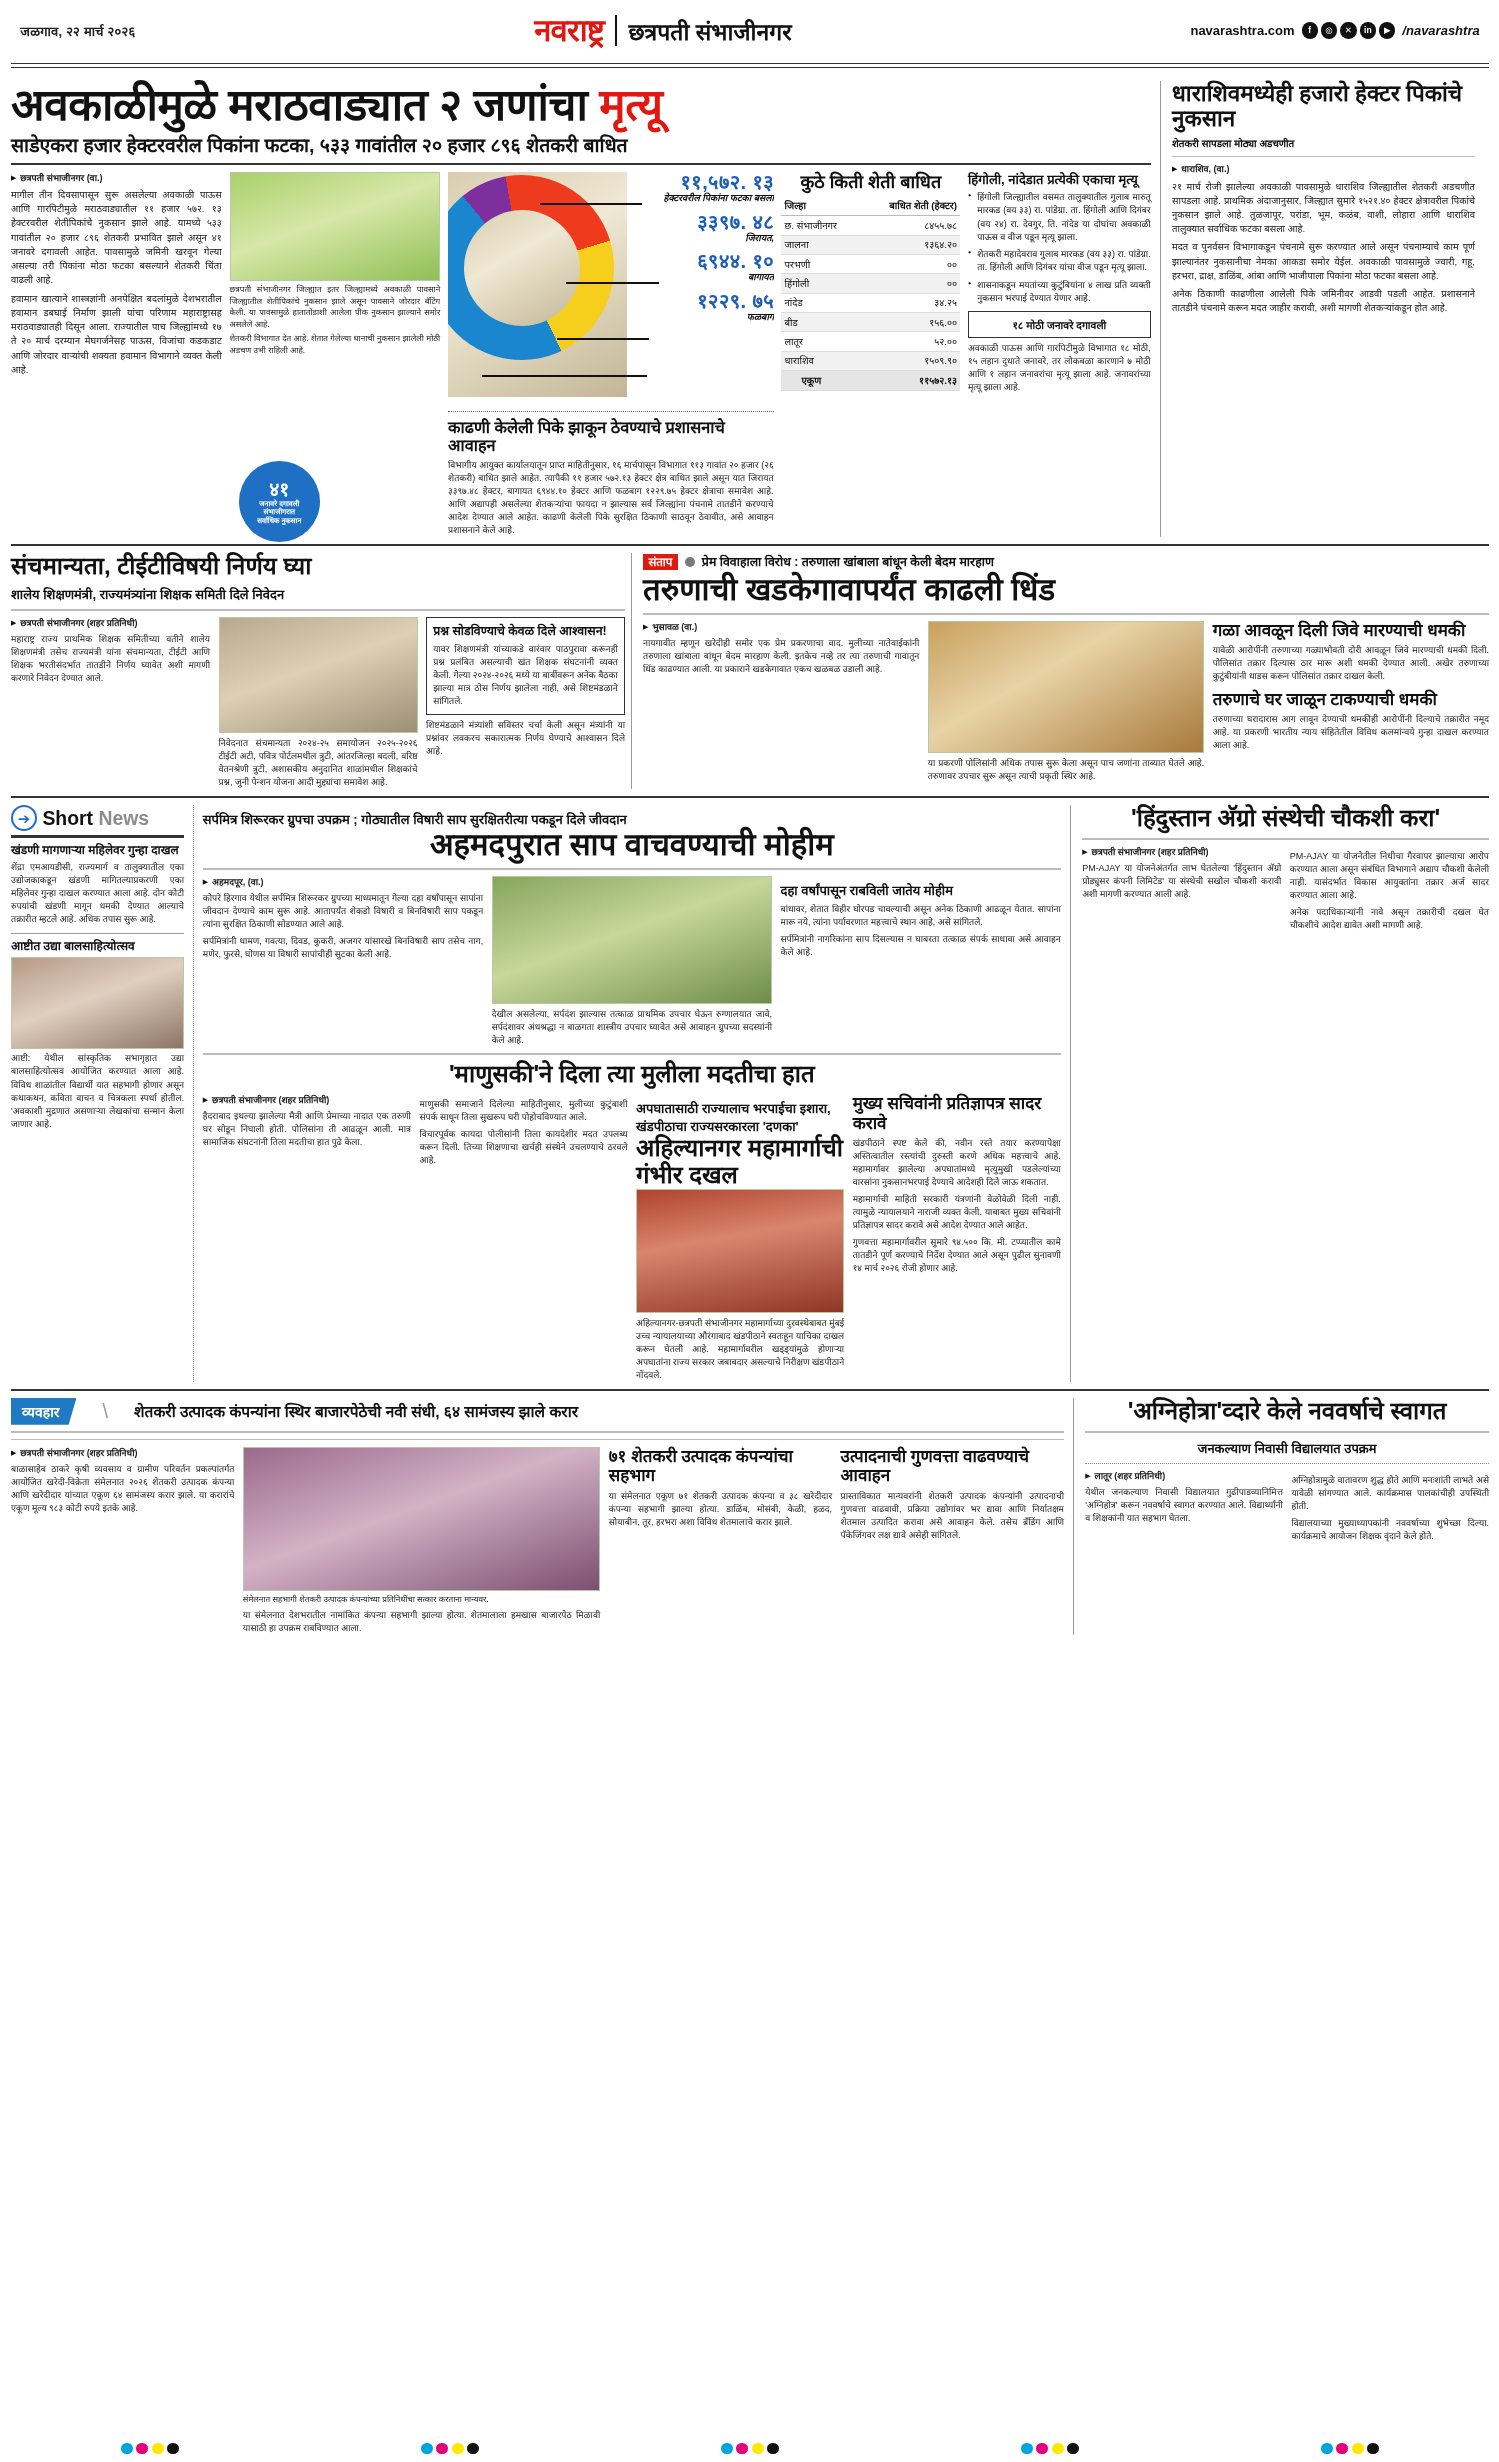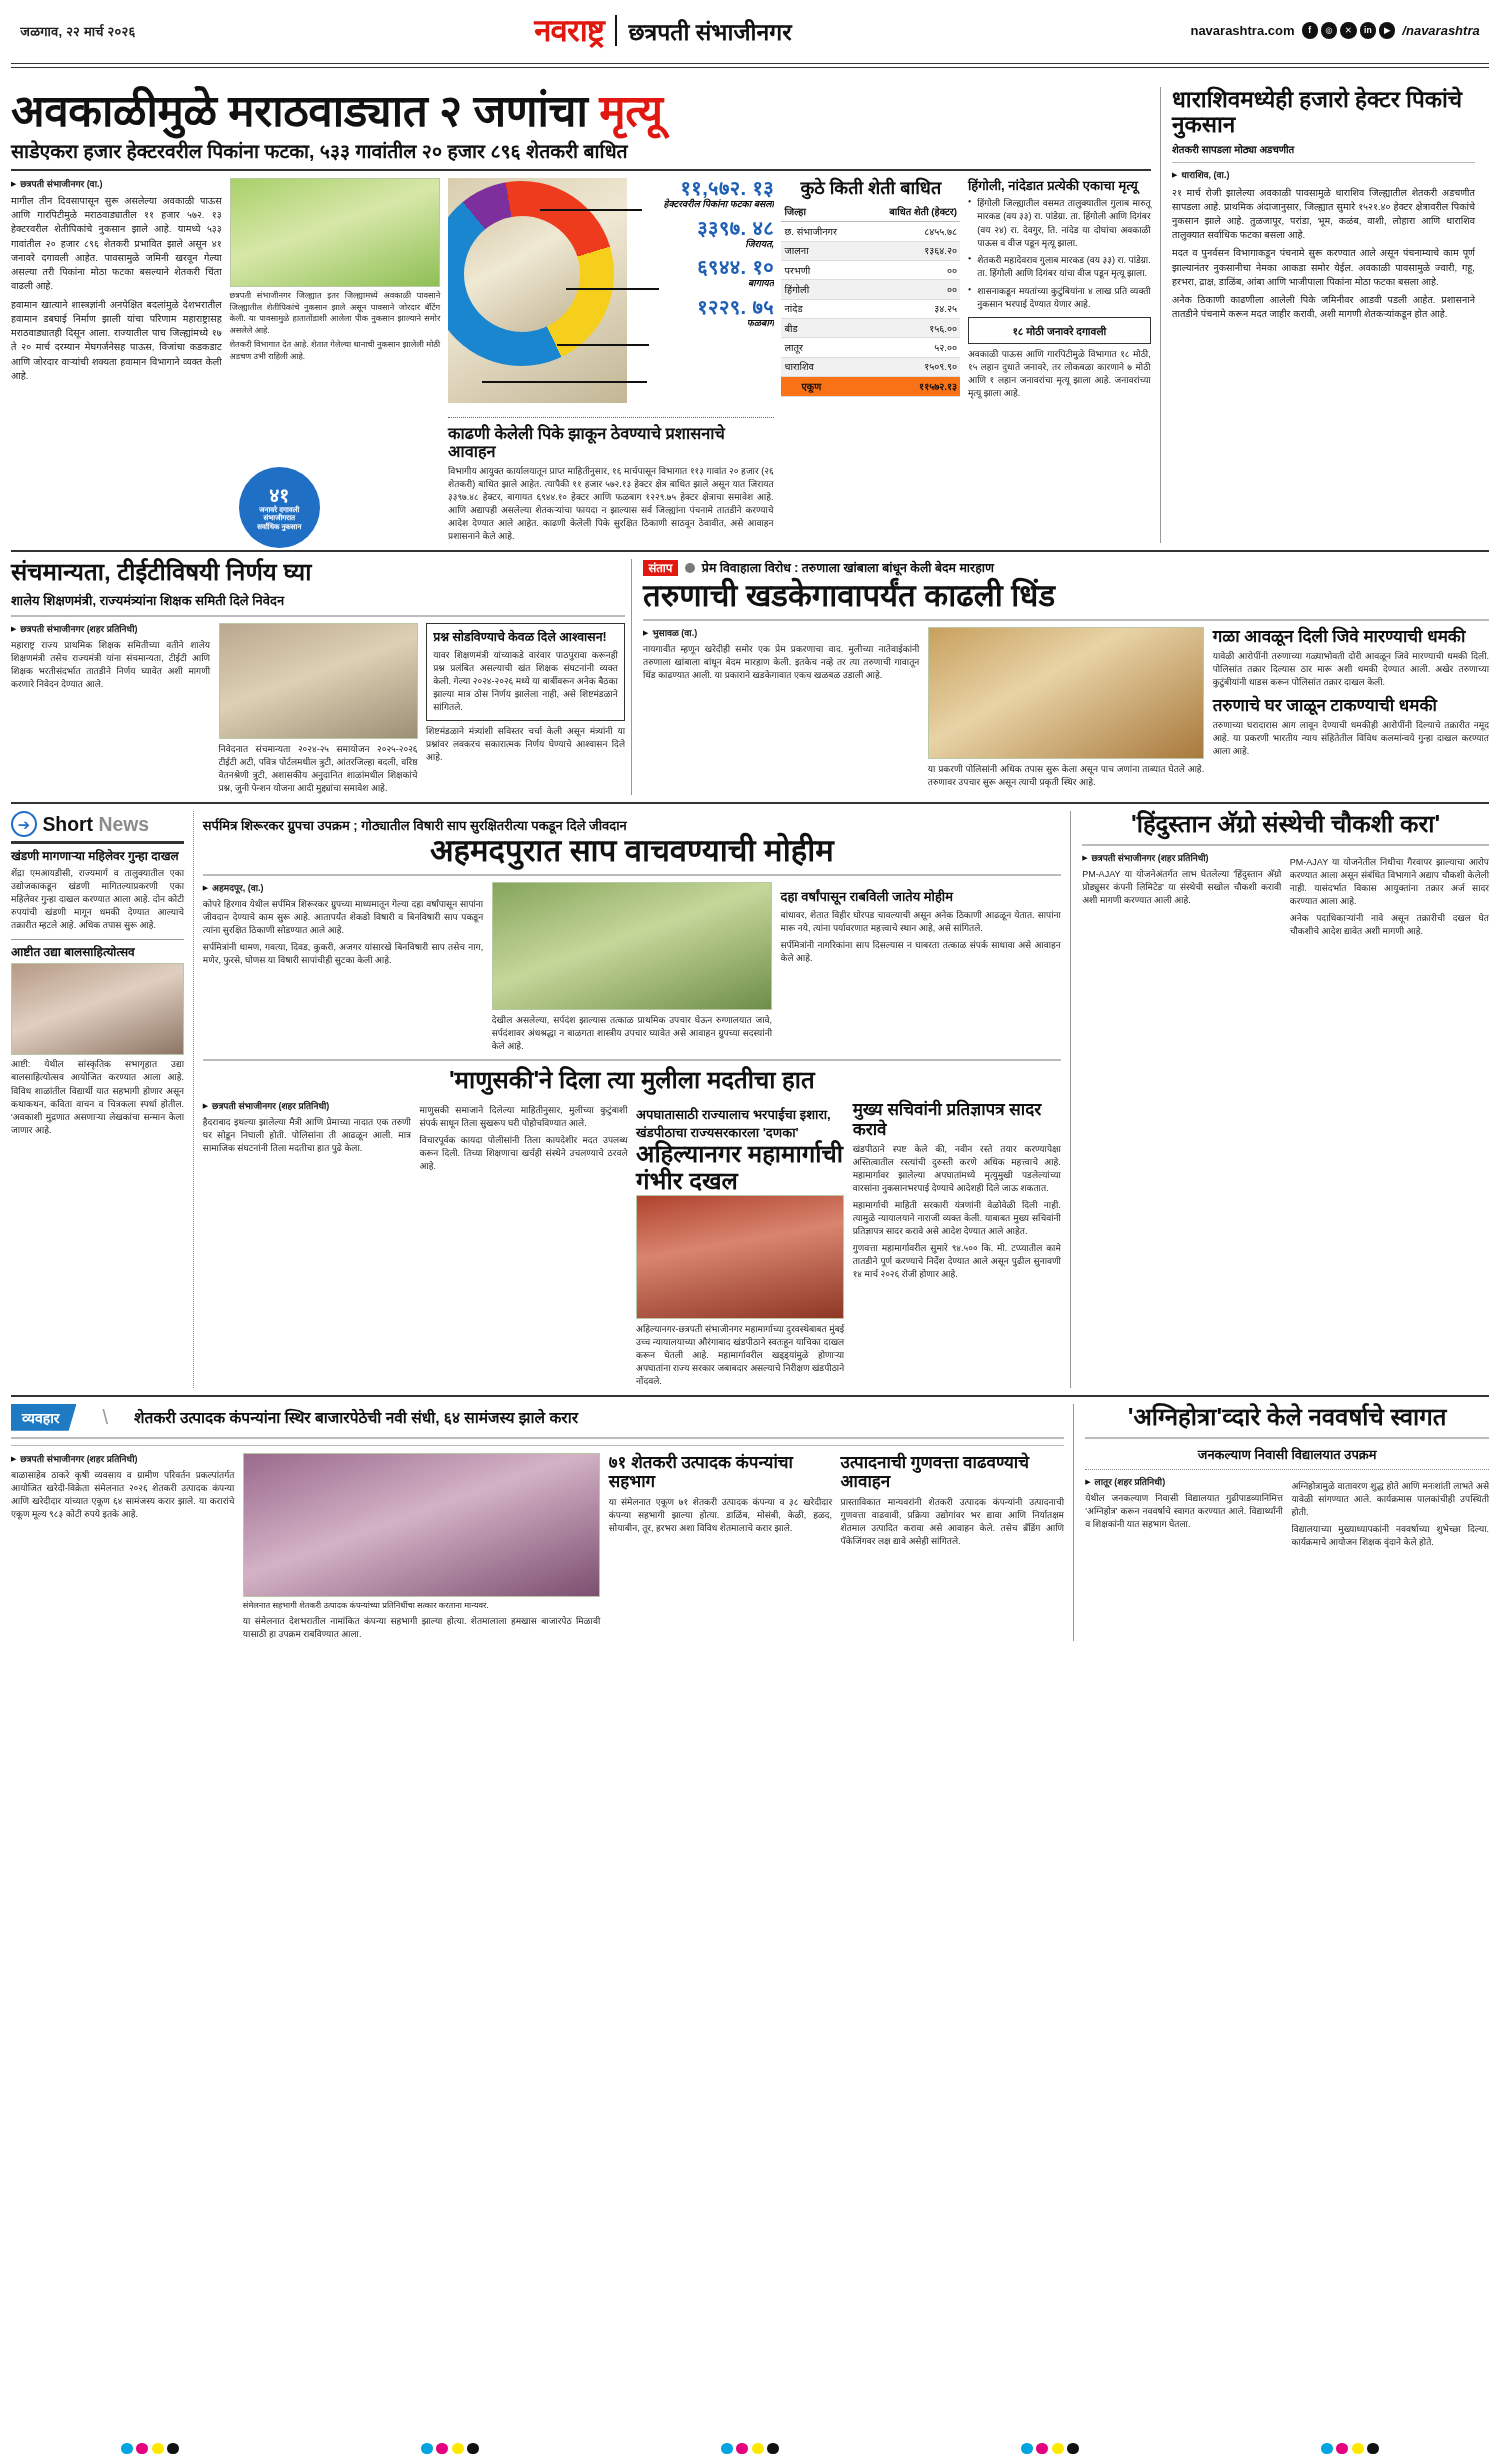--- a/index.html
+++ b/index.html
@@ -23,21 +23,21 @@
   .soc { display:flex; gap:3.1px; }
   .soc span {
     width:16.3px; height:16.3px; border-radius:50%; background:#111; color:#fff;
     font-size:8.5px; display:flex; align-items:center; justify-content:center; font-weight:700;
   }
   .mh-handle { font-size:13px; font-weight:700; font-style:italic; }
 
   .rule-thick { height:4.7px; border-top:1.6px solid #333; border-bottom:1.6px solid #333; margin:2.3px 0 0; }
 
   
-  .top-wrap { display:flex; gap:0; margin-top:19px; }
+  .top-wrap { display:flex; gap:0; margin-top:13px; }
   .top-left { width:1150px; padding-right:9.3px; border-right:1.6px solid #999; }
   .top-right { width:314px; padding-left:11px; }
 
   .lead-head {
     font-size:44px; font-weight:900; line-height:1.08; letter-spacing:-0.4px; color:#111;
   }
   .lead-head .accent { color:#e1180f; }
   .lead-sub {
     font-size:19.4px; font-weight:800; line-height:1.2; margin-top:5.4px; color:#111;
   }
@@ -82,21 +82,21 @@
   .dashed { border-top:1.6px dotted #666; margin:6.2px 0 5.4px; }
 
   
   .tbl-title { font-size:18px; font-weight:900; text-align:center; line-height:1.12; }
   table.dist { width:100%; border-collapse:collapse; margin-top:4.7px; }
   table.dist th, table.dist td { font-size:9.7px; padding:2.7px 3.1px; }
   table.dist th { font-weight:700; text-align:left; border-bottom:0.8px solid #bbb; }
   table.dist th.r, table.dist td.r { text-align:right; }
   table.dist tr:nth-child(even) td { background:#f1f1f1; }
   table.dist td { border-bottom:0.8px solid #ddd; }
-  table.dist tr.total td { font-weight:800; background:#f97316;padding-left:20px; }
+  table.dist tr.total td { font-weight:800; background:#e5e5e5;padding-left:20px; }
 
   .box-note {
     border:1.2px solid #333; padding:5.4px 6.2px; margin-top:6.2px; font-size:10.5px; font-weight:800; text-align:center;
   }
   .bullets li { font-size:9px; line-height:1.45; margin-bottom:4.7px; list-style:none; position:relative; padding-left:9.3px; text-align:justify; }
   .bullets li::before { content:"●"; position:absolute; left:0; top:0.8px; font-size:5.4px; color:#111; }
   .sub-h { font-size:13px; font-weight:900; line-height:1.2; margin-bottom:3.9px; }
 
   .right-head { font-size:22.5px; font-weight:900; line-height:1.13; }
   .right-sub { font-size:10px; font-weight:700; margin-top:4.7px; line-height:1.3; }

